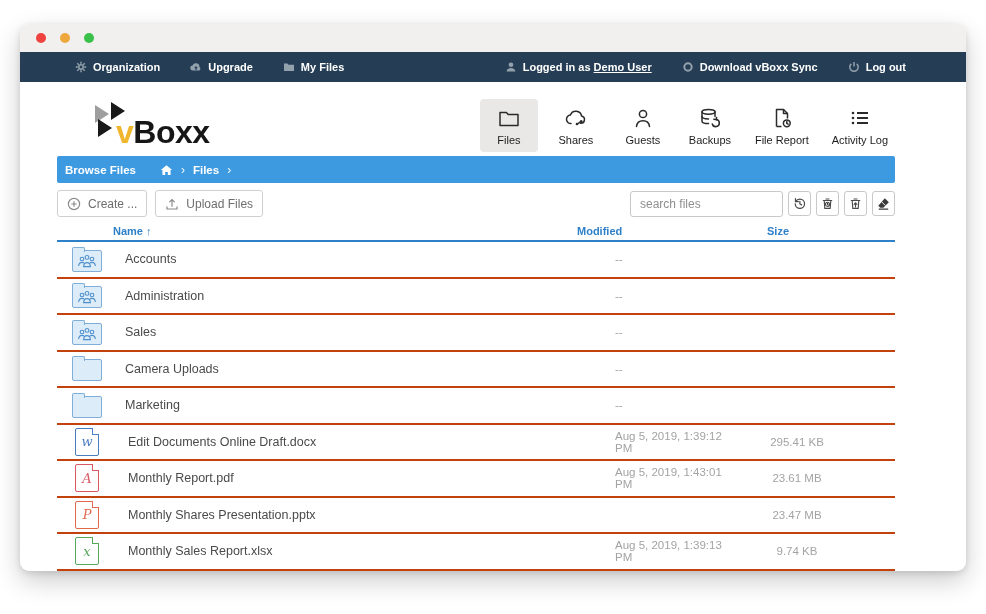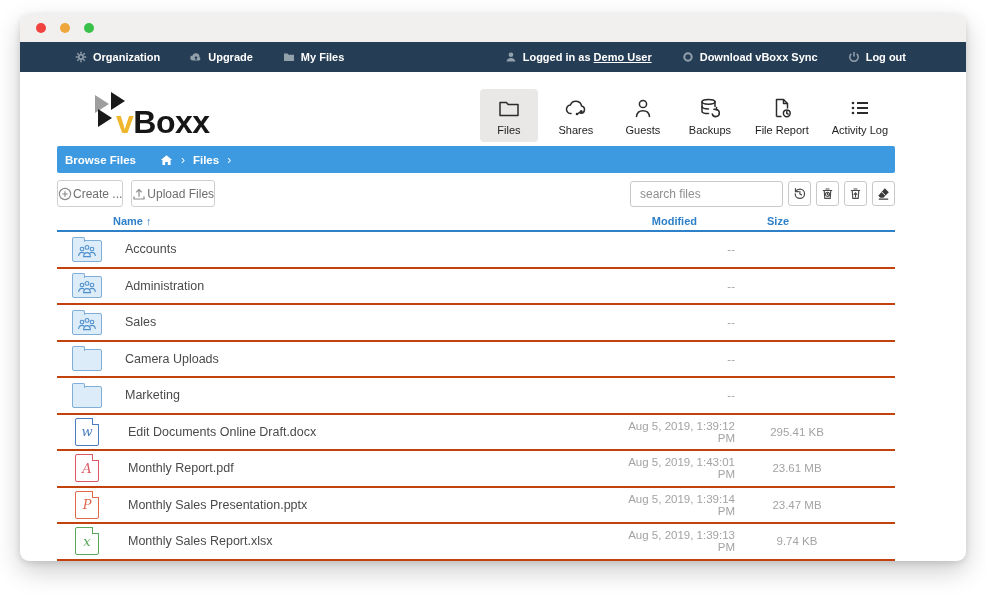--- a/index.html
+++ b/index.html
@@ -1,18 +1,18 @@
 <!DOCTYPE html>
 <html><head>
 <meta charset="utf-8">
 <style>
   * { margin:0; padding:0; box-sizing:border-box; }
   html,body { width:986px; height:614px; background:#ffffff; font-family:"Liberation Sans", sans-serif; overflow:hidden; }
   .window {
-    position:absolute; left:20px; top:14px; width:946px; height:547px;
+    position:absolute; left:20px; top:24px; width:946px; height:547px;
     background:#fff; border-radius:9px; overflow:hidden;
     box-shadow:0 10px 26px rgba(0,0,0,.20), 0 2px 6px rgba(0,0,0,.12);
   }
   
   .titlebar { height:28px; background:#f1f0ee; display:flex; align-items:center; padding-left:16px; }
   .tl-dot { width:10px; height:10px; border-radius:50%; margin-right:14px; }
   .tl-red { background:#f0433f; } .tl-yellow { background:#eda73c; } .tl-green { background:#39c149; }
   
   .navbar { height:30px; background:#263e55; display:flex; align-items:center; padding:0 60px 0 55px; color:#fff; font-size:11px; font-weight:700; }
   .nav-item { display:flex; align-items:center; margin-right:30px; cursor:pointer; white-space:nowrap; }
@@ -32,28 +32,28 @@
   .tabs { display:flex; align-items:flex-end; margin-bottom:4px; }
   .tab { min-width:58px; padding:7px 7px 6px; margin-left:9px; text-align:center; font-size:11px; color:#1d1d1d; border-radius:4px; cursor:pointer; }
   .tab.active { background:#e9e8e6; }
   .tab svg { display:block; margin:0 auto 4px; }
   
   .breadcrumb { height:27px; background:#3d9ae1; border-radius:2px; display:flex; align-items:center; padding:0 8px; color:#fff; font-size:11.5px; font-weight:700; }
   .crumb-home { margin-left:24px; display:flex; align-items:center; }
   .chev { margin:0 8px; font-weight:400; font-size:12px; opacity:.95; }
   
   .toolbar { margin-top:7px; display:flex; align-items:center; height:27px; }
-  .btn { height:27px; display:flex; align-items:center; gap:1px; background:#fff; border:1px solid #cfcfcf; border-radius:3px; padding:0 0; font-size:12px; color:#6e6e6e; margin-right:8px; cursor:pointer; }
+  .btn { height:27px; display:flex; align-items:center; gap:7px; background:#fff; border:1px solid #cfcfcf; border-radius:3px; padding:0 9px; font-size:12px; color:#6e6e6e; margin-right:8px; cursor:pointer; }
   .search { margin-left:auto; width:153px; height:26px; border:1px solid #c9c9c9; border-radius:3px; padding:0 9px; font-size:12px; color:#555; outline:none; font-family:"Liberation Sans",sans-serif; }
   .search::placeholder { color:#8f8f8f; }
   .iconbtn { width:23px; height:25px; border:1px solid #c9c9c9; border-radius:3px; background:#fff; display:flex; align-items:center; justify-content:center; margin-left:5px; cursor:pointer; }
   
   .thead { margin-top:5px; height:20px; display:flex; align-items:center; font-size:11px; font-weight:700; color:#2e80c8; border-bottom:2px solid #2e80c8;gap:26px; }
   .th-name { flex:1; padding-left:56px; }
-  .col-mod { width:120px; text-align:right; }
+  .col-mod { width:120px; text-align:left; }
   .col-size { width:110px; text-align:center; }
   .col-end { width:36px; }
   .row { height:36.5px; display:flex; align-items:center; border-bottom:2px solid #c2410c; padding-left:15px; cursor:pointer; background:#fff;gap:7px; }
   .row .cell-name { flex:1; font-size:12.5px; color:#4a4a4a; }
   .row .col-mod, .row .col-size { font-size:11.5px; color:#a3a3a3; }
   
   .folder { position:relative; width:30px; height:22px; margin-right:16px; background:#ddecf9; border:1px solid #7fafd8; border-radius:2px; margin-top:3px; display:flex; align-items:center; justify-content:center; }
   .folder::before { content:""; position:absolute; top:-4px; left:-1px; width:11px; height:4px; background:#ddecf9; border:1px solid #7fafd8; border-bottom:none; border-radius:2px 2px 0 0; }
   
   .doc { position:relative; width:24px; height:28px; margin-right:22px; margin-left:3px; border:1px solid currentColor; border-radius:2px; background:#fff; display:flex; align-items:center; justify-content:center; font-size:13px; font-style:italic; font-family:"DejaVu Serif",serif; }
@@ -340,22 +340,21 @@
         <span class="col-mod">Aug 5, 2019, 1:43:01 PM</span>
         <span class="col-size">23.61 MB</span>
         <span class="col-end"></span>
       </div>
 
       <div class="row">
         <span class="doc ppt">
             <i class="fold"></i>
             <span>P</span>
           </span>
-        <span class="cell-name">Monthly Sales Presentation.pptx</span>
-        <span class="col-mod">Aug 5, 2019, 1:39:14 PM</span>
+        <span class="cell-name">Monthly Shares Presentation.pptx</span>
         <span class="col-size">23.47 MB</span>
         <span class="col-end"></span>
       </div>
 
       <div class="row">
         <span class="doc xls">
             <i class="fold"></i>
             <span>x</span>
           </span>
         <span class="cell-name">Monthly Sales Report.xlsx</span>

